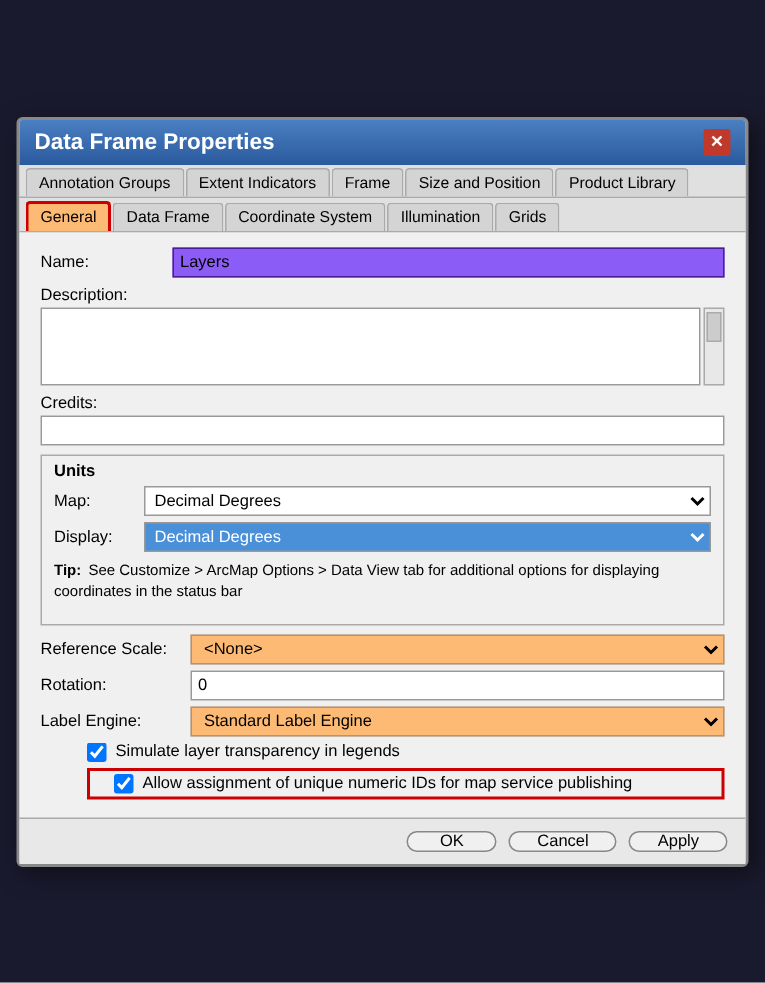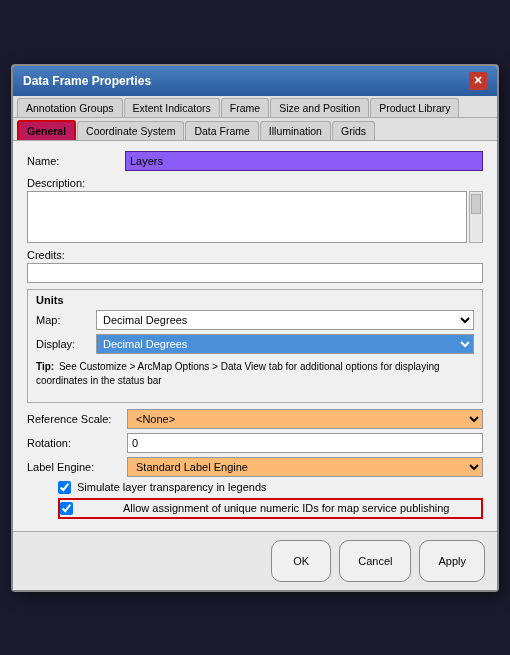--- a/index.html
+++ b/index.html
@@ -23,21 +23,21 @@
     .title-bar {
       background: linear-gradient(to bottom, #4a7fc1, #2a5a9e);
       color: white;
       padding: 6px 10px;
       display: flex;
       justify-content: space-between;
       align-items: center;
       border-radius: 2px 2px 0 0;
     }
     .title-bar-text {
-      font-size: 12px;
+      font-size: 15px;
       font-weight: bold;
     }
     .close-btn {
       background: #c0392b;
       color: white;
       border: none;
       width: 18px;
       height: 18px;
       border-radius: 2px;
       cursor: pointer;
@@ -59,37 +59,37 @@
       padding: 3px 8px;
       font-size: 10.5px;
       background: #d4d4d4;
       border: 1px solid #aaa;
       border-bottom: none;
       cursor: pointer;
       border-radius: 3px 3px 0 0;
       color: #000;
     }
     .tab.active {
-      background: #be185d;
+      background: #fdba74;
       border: 2px solid #cc0000;
       border-bottom: none;
-      font-weight: bold;
+      font-weight: normal;
       z-index: 1;
     }
     .content {
       background: #f0f0f0;
       padding: 10px 14px;
     }
     .field-row {
       display: flex;
       align-items: center;
       margin-bottom: 6px;
     }
     .field-label {
-      width: 98px;
+      width: 88px;
       font-size: 11px;
       color: #000;
       flex-shrink: 0;
     }
     .field-input {
       flex: 1;
       height: 20px;
       border: 1px solid #4c1d95;
       background: #8b5cf6;
       font-size: 11px;
@@ -205,34 +205,33 @@
       display: flex;
       align-items: center;
       margin-bottom: 4px;
       margin-left: 31px;
     }
     .checkbox-row input[type=checkbox] {
       margin-right: 6px;
     }
     .checkbox-highlighted {
       border: 2px solid #cc0000;
-      padding: 2px 0;
+      padding: 2px 16px;
       margin-bottom: 2px;
-      gap: 44px;
     }
     .bottom-buttons {
       background: #e8e8e8;
       border-top: 1px solid #aaa;
       display: flex;
       justify-content: flex-end;
       padding: 8px 12px;
       gap: 8px;
     }
     .btn {
-      padding: 14px 18px;
+      padding: 0 18px;
       font-size: 11px;
       background: #f0f0f0;
       border: 1px solid #888;
       border-radius: 10px;
       cursor: pointer;
       min-width: 60px;
     }
     .section-label {
       font-size: 11px;
       margin-bottom: 2px;
@@ -255,22 +254,22 @@
   <div class="tabs-row1">
     <div class="tab">Annotation Groups</div>
     <div class="tab">Extent Indicators</div>
     <div class="tab">Frame</div>
     <div class="tab">Size and Position</div>
     <div class="tab">Product Library</div>
   </div>
 
   <div class="tabs-row2">
     <div class="tab active">General</div>
+    <div class="tab">Data Frame</div>
     <div class="tab">Coordinate System</div>
-    <div class="tab">Data Frame</div>
     <div class="tab">Illumination</div>
     <div class="tab">Grids</div>
   </div>
 
   <div class="content">
 
     <div class="field-row">
       <span class="field-label">Name:</span>
       <input class="field-input" type="text" value="Layers" style="">
     </div>

